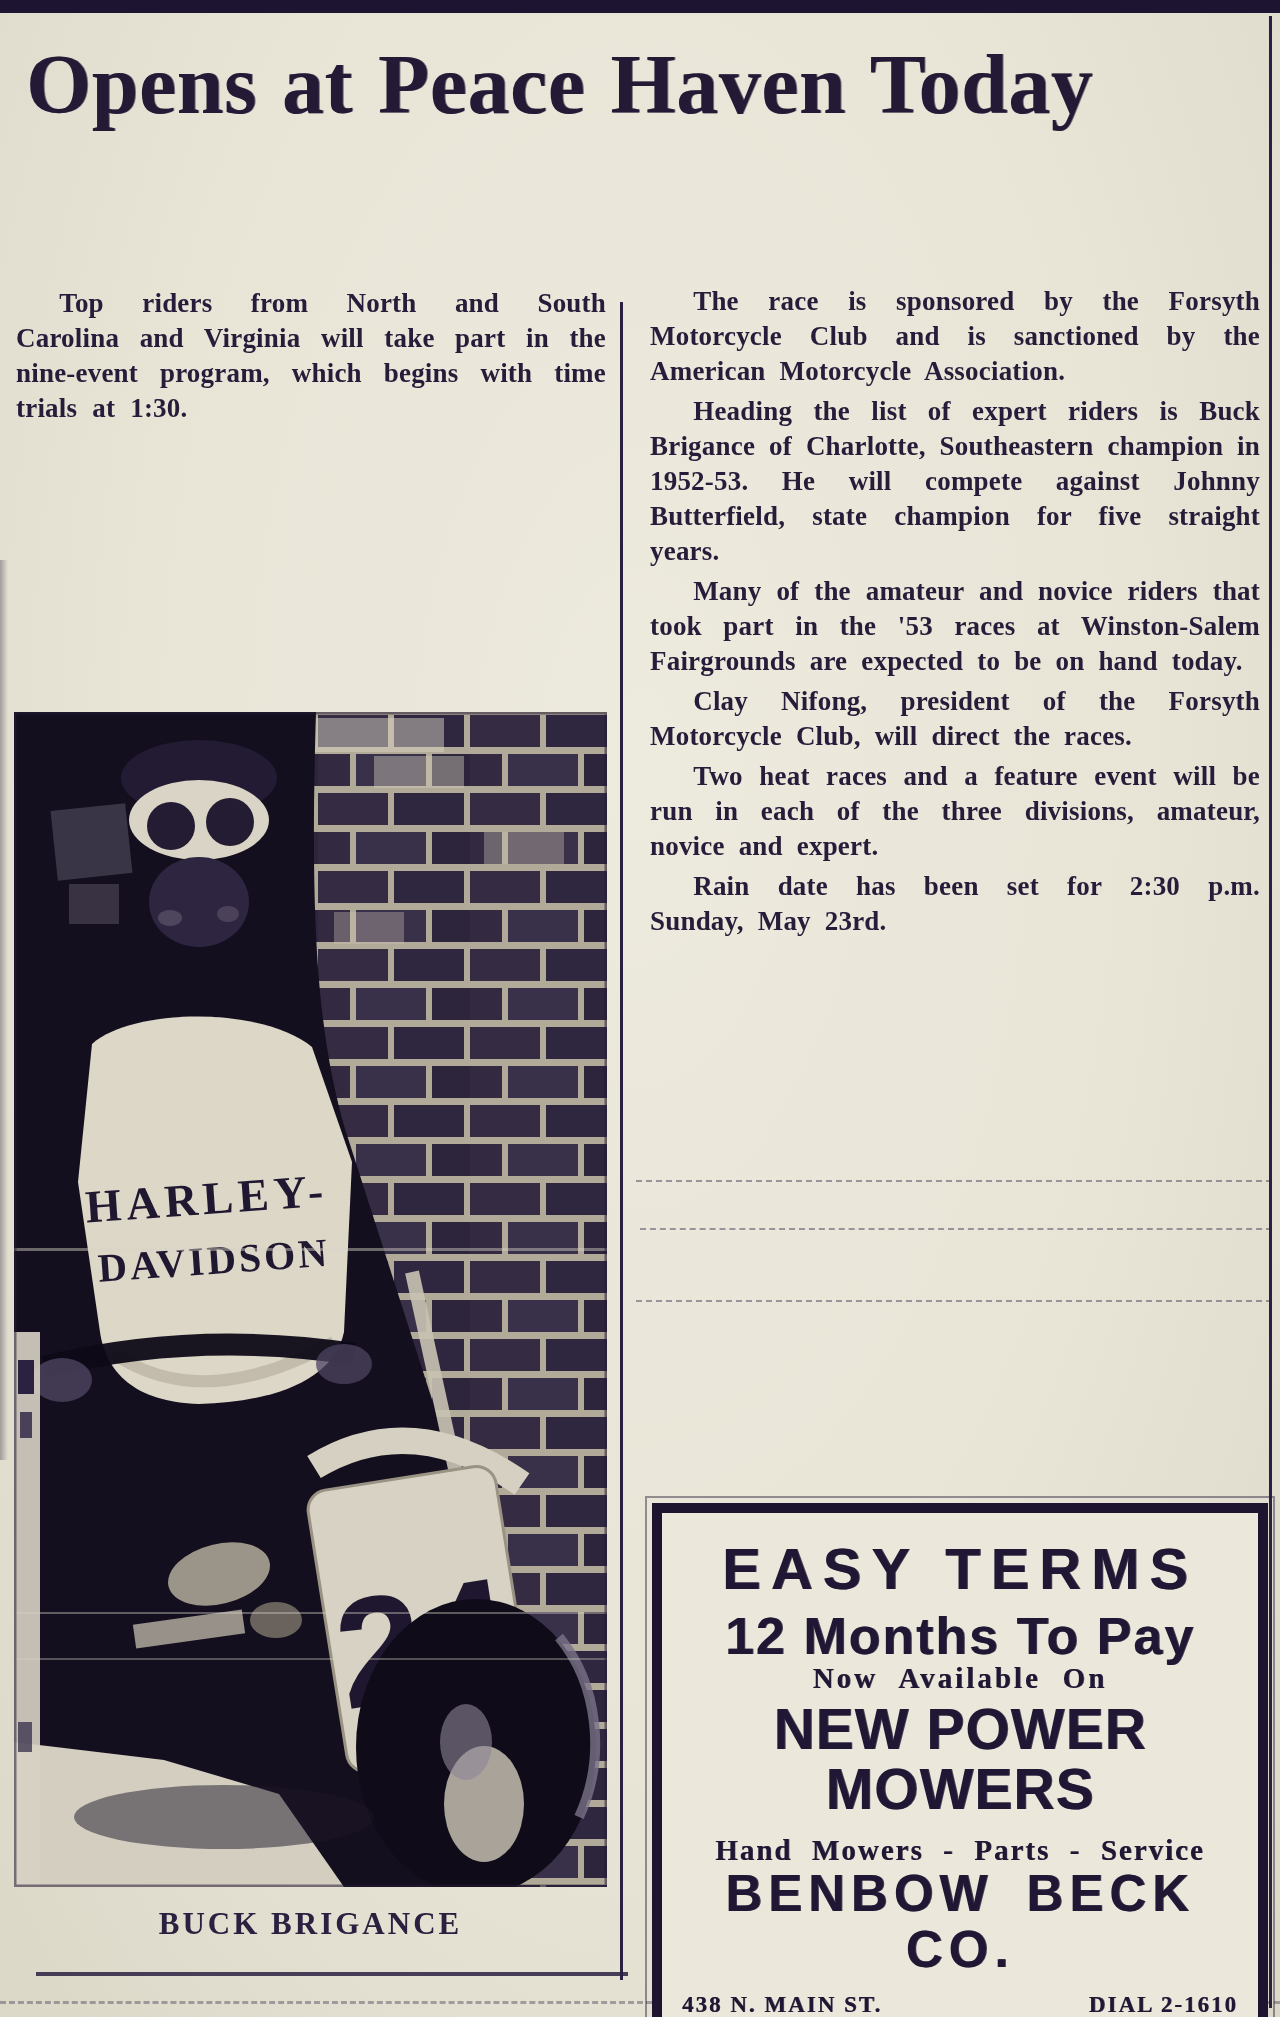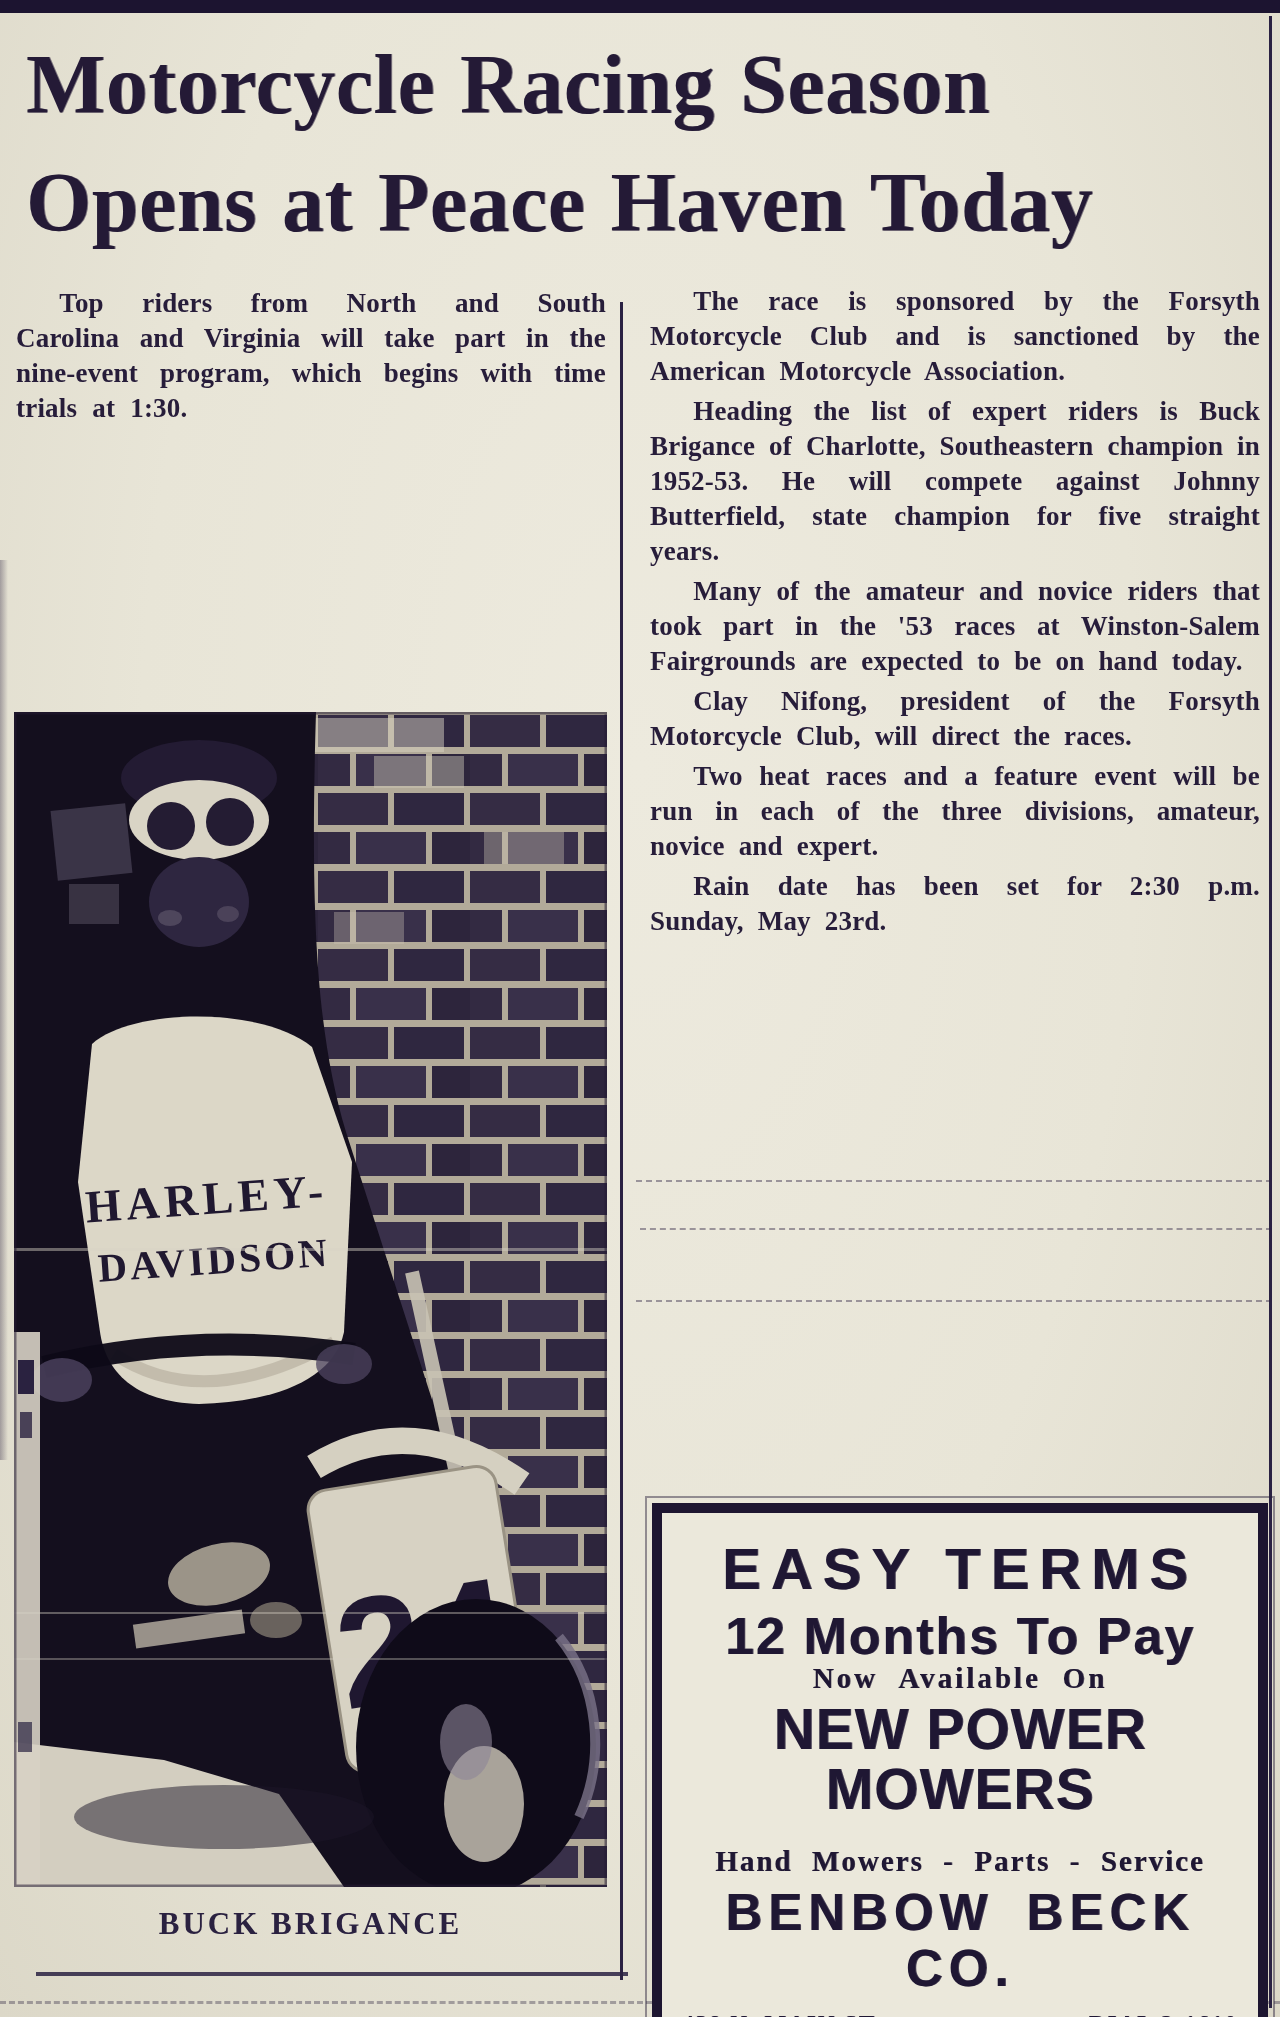--- a/index.html
+++ b/index.html
@@ -37,37 +37,36 @@
     box-sizing:border-box;border:10px solid #1d1530;background:#ebe8db;
     outline:2px solid rgba(37,28,56,.45);outline-offset:5px;
     text-align:center;color:#1f1733;
   }
   .ad .sans{font-family:"Liberation Sans","DejaVu Sans",sans-serif;font-weight:700;
     text-shadow:1px 0 0 rgba(31,23,51,.8);}
   .ad-easy{margin-top:26px;font-size:58px;letter-spacing:10px;line-height:60px;}
   .ad-months{margin-top:10px;font-size:52px;letter-spacing:2px;line-height:54px;}
   .ad-avail{margin-top:0;font-weight:700;font-size:29px;letter-spacing:3px;word-spacing:.4em;line-height:30px;text-shadow:.6px 0 0 rgba(31,23,51,.7);}
   .ad-mowers{margin-top:6px;font-size:57px;letter-spacing:1px;line-height:60px;}
-  .ad-hand{margin-top:27px;font-weight:700;font-size:29px;letter-spacing:2px;word-spacing:.35em;line-height:31px;text-shadow:.6px 0 0 rgba(31,23,51,.7);}
-  .ad-company{margin-top:8px;font-size:51px;letter-spacing:6px;word-spacing:.25em;line-height:56px;}
+  .ad-hand{margin-top:16px;font-weight:700;font-size:29px;letter-spacing:2px;word-spacing:.35em;line-height:31px;text-shadow:.6px 0 0 rgba(31,23,51,.7);}
+  .ad-company{font-size:51px;letter-spacing:6px;word-spacing:.25em;line-height:56px;}
   .ad-bottom{margin-top:14px;display:flex;justify-content:space-between;padding:0 20px;
     font-weight:700;font-size:23px;letter-spacing:2px;text-shadow:.6px 0 0 rgba(31,23,51,.7);}
   .smudge{position:absolute;left:0;top:560px;width:8px;height:900px;
     background:linear-gradient(to right, rgba(40,30,60,.35), rgba(40,30,60,0));}
 </style>
 </head>
 <body>
 
 <div class="topbar"></div>
 <div class="edge-rule" style="left:1269px;top:16px;width:3px;height:1992px;"></div>
 <div class="edge-rule" style="left:620px;top:302px;width:3px;height:1678px;"></div>
 <div class="smudge"></div>
 
 <div class="headline">
-  <div>Motorcycle Racing Season</div>
   <div>Opens at Peace Haven Today</div>
 </div>
 
 <div class="col left-col">
   <p>Top riders from North and South Carolina and Virginia will take part in the nine-event program, which begins with time trials at 1:30.</p>
 </div>
 
 <div class="col right-col">
   <p>The race is sponsored by the Forsyth Motorcycle Club and is sanctioned by the American Motorcycle Association.</p>
   <p>Heading the list of expert riders is Buck Brigance of Charlotte, Southeastern champion in 1952-53. He will compete against Johnny Butterfield, state champion for five straight years.</p>

